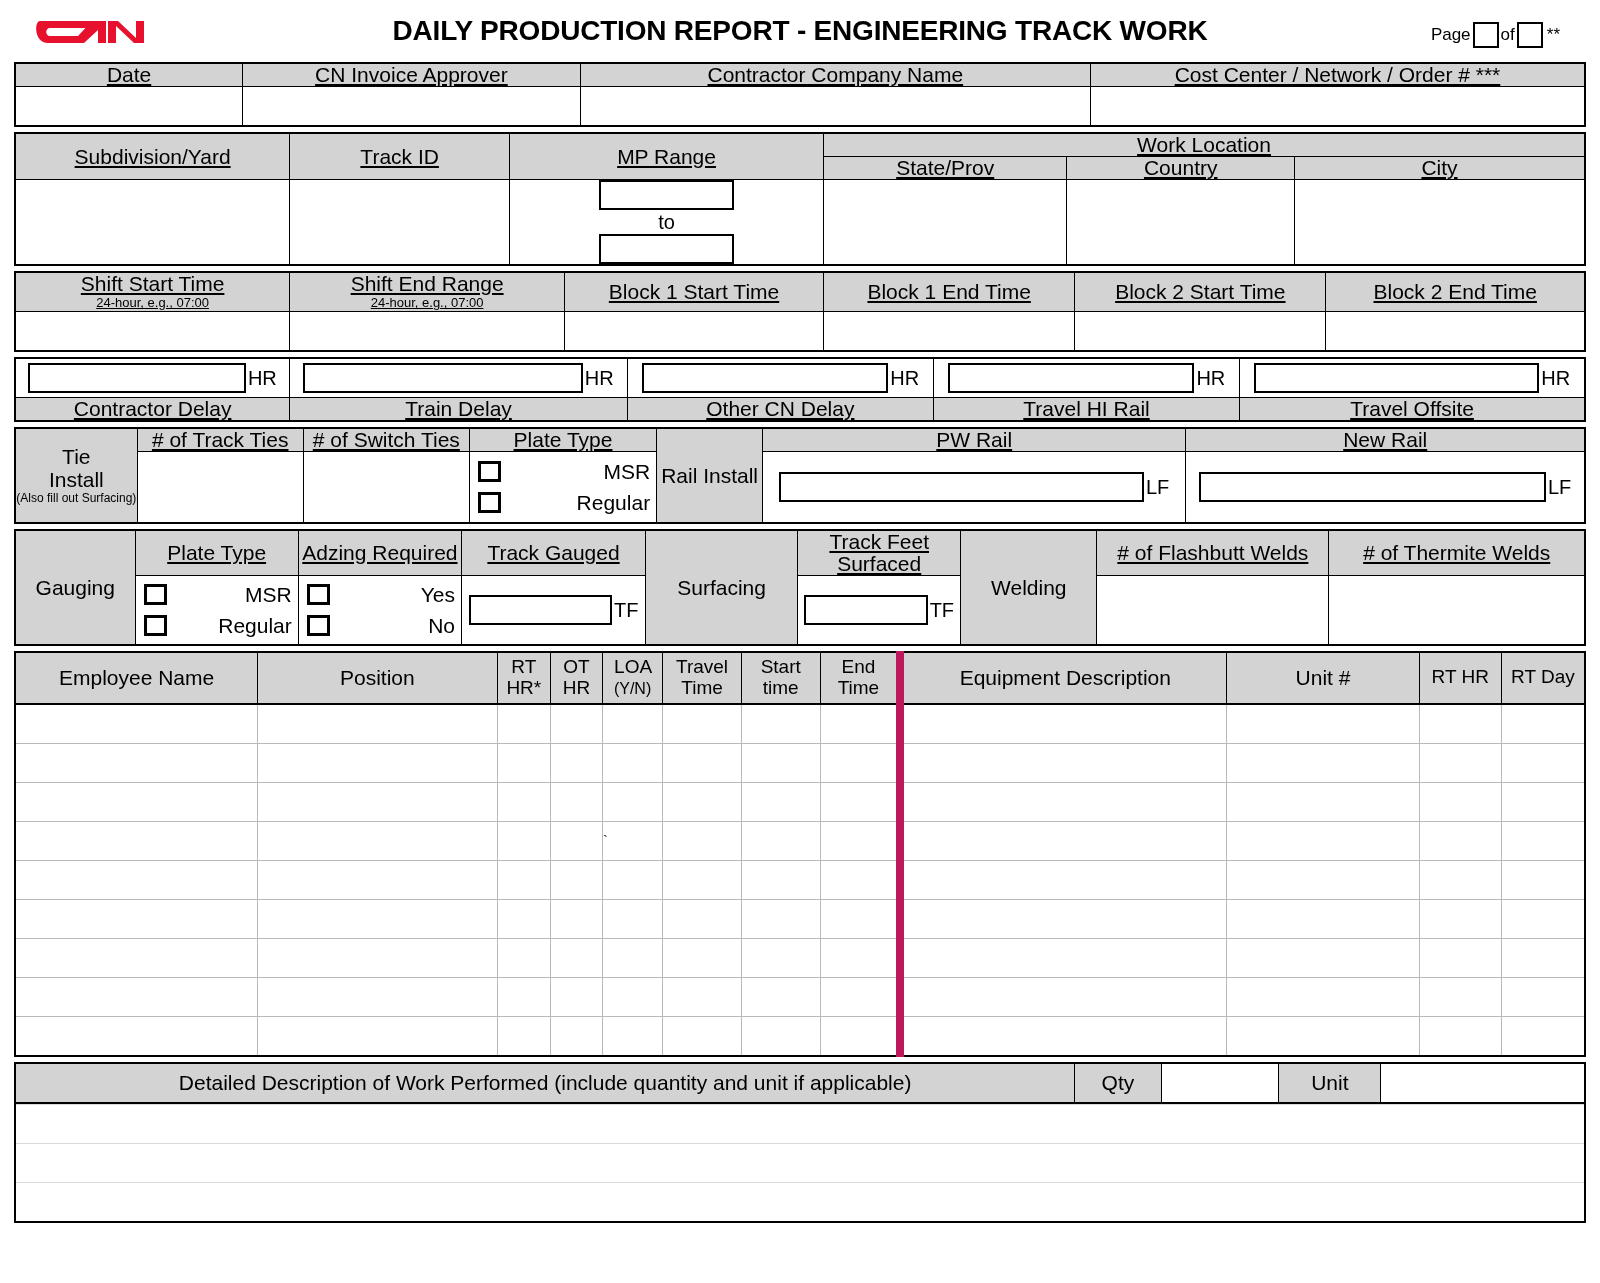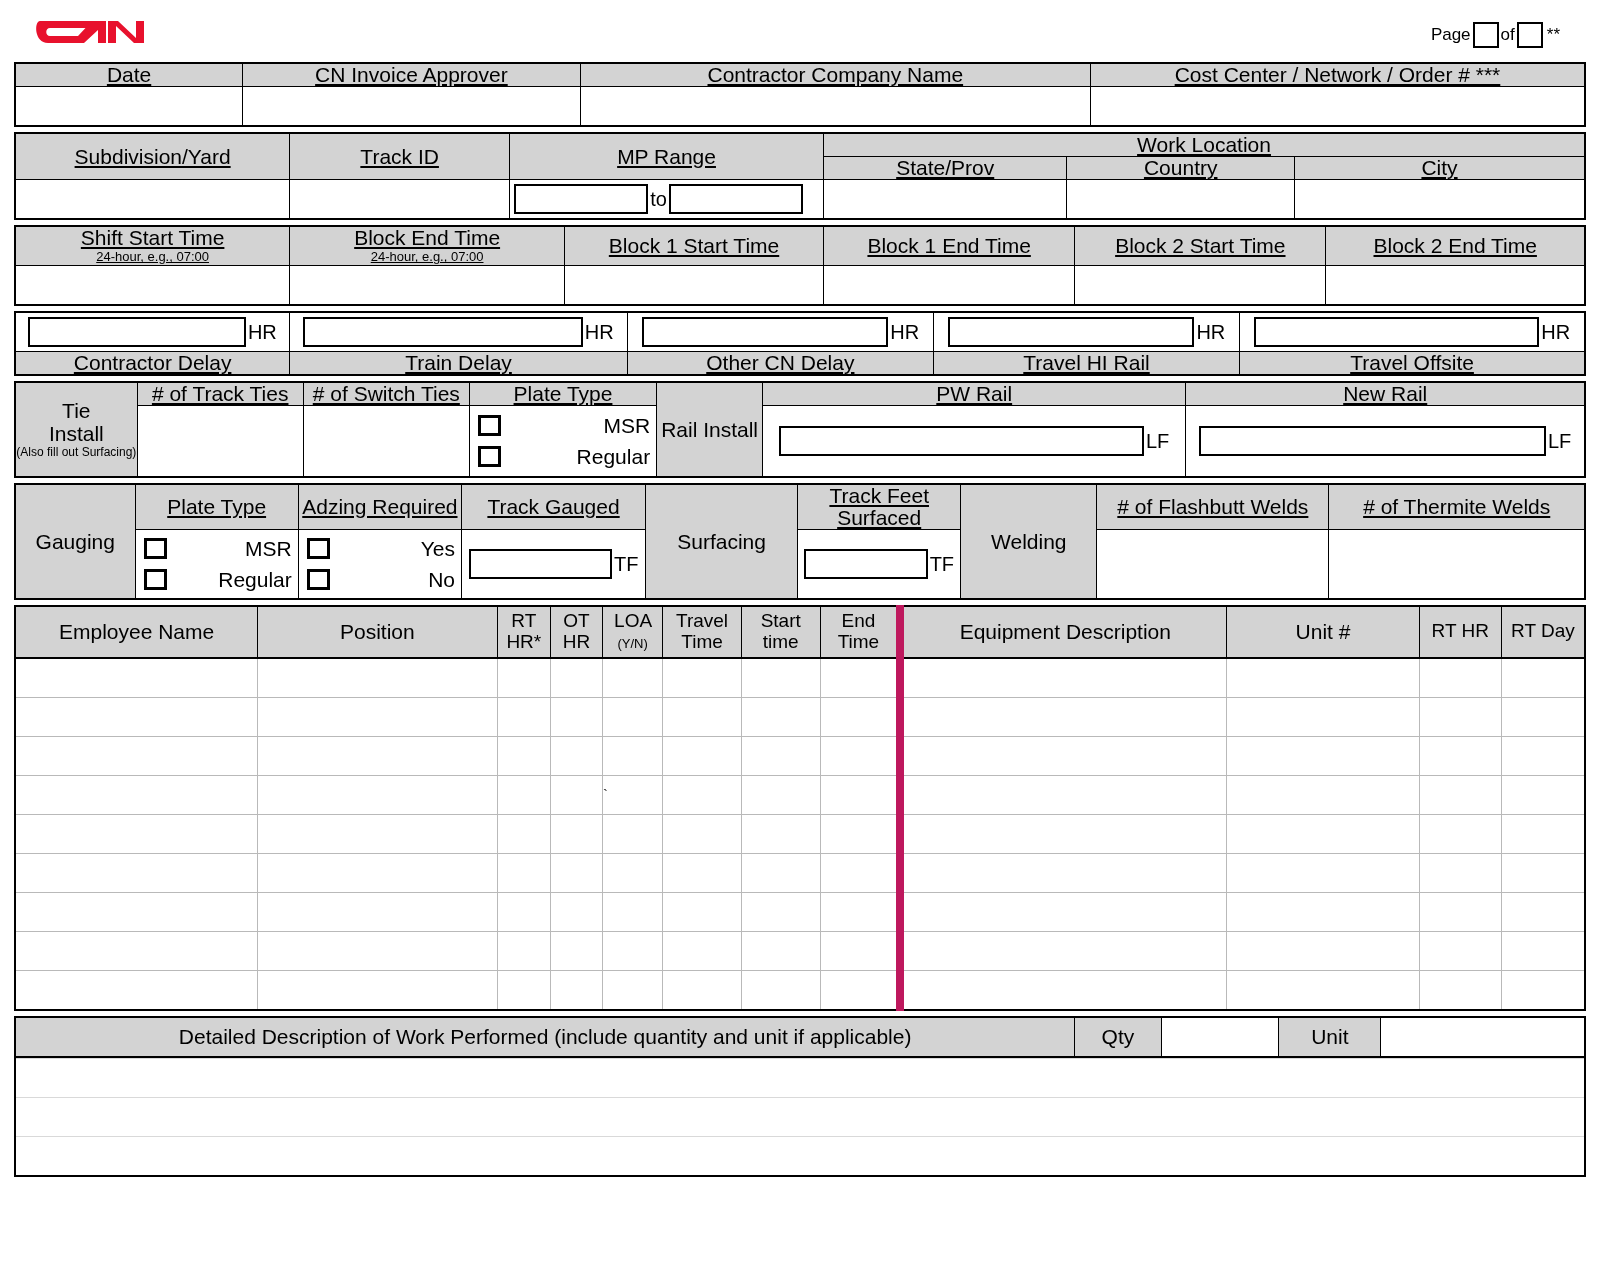--- a/index.html
+++ b/index.html
@@ -79,21 +79,21 @@
   
   .emp{
     margin:0 14px;border:2.5px solid #000;border-collapse:collapse;
     width:calc(100% - 28px);box-sizing:border-box;table-layout:fixed;
   }
   .emp th{
     background:#d3d3d3;border:1.6px solid #000;font-weight:normal;
     font-size:21px;line-height:1.1;padding:4px 2px;
   }
   .emp th.s{font-size:19px;}
-  .emp th .p{font-size:13px;}
+  .emp th .p{font-size:16px;}
   .emp td{
     border:1px solid #b9b9b9;height:38px;background:#fff;padding:0;
   }
   .emp td.lft{border-left:2.5px solid #000;}
   .emp td.rgt{border-right:2.5px solid #000;}
   .emp th.thickR,.emp td.thickR{border-right:8px solid #be185d;}
   .emp thead tr th{border-bottom:2.5px solid #000;}
   .tick{font-size:15px;color:#111;padding-left:58%;}
 
   
@@ -112,20 +112,21 @@
 
 <div class="page">
 
   <div class="hdr">
     <div class="logo">
       <svg viewBox="0 0 118 36" width="118" height="36" aria-hidden="true">
         <path d="M8,7 H60 V14 H18 C13,14 13,22 18,22 H46 L60,7 H74 V29 H66 V16 L52,29 H16 C2,29 2,7 8,7 Z" fill="#E8112D"></path>
         <path d="M76,7 H86 L104,24 V7 H112 V29 H102 L84,12 V29 H76 Z" fill="#E8112D"></path>
       </svg>
     </div>
+    <div class="title">DAILY PRODUCTION REPORT - ENGINEERING TRACK WORK</div>
     <div class="pageof">
       <span>Page</span>
       <span class="pbox"></span>
       <span>of</span>
       <span class="pbox"></span>
       <span class="stars">**</span>
     </div>
   </div>
 
   <table class="blk">
@@ -171,21 +172,21 @@
     </tr>
     <tr>
       <td class="hd">State/Prov</td>
       <td class="hd">Country</td>
       <td class="hd">City</td>
     </tr>
     <tr>
       <td class="val"></td>
       <td class="val"></td>
       <td class="val">
-        <div class="unitcell" style="justify-content:flex-start;padding-left:4px;">
+        <div class="unitcell" style="justify-content:flex-start;padding-left:4px;flex-direction:column;">
           <span class="inbox" style="width:44%;"></span>
           <span class="unitlbl">to</span>
           <span class="inbox" style="width:44%;"></span>
         </div>
       </td>
       <td class="val"></td>
       <td class="val"></td>
       <td class="val"></td>
     </tr>
   </tbody>
@@ -202,21 +203,21 @@
         <col style="width:16%">
         <col style="width:16.5%">
     </colgroup>
     <tbody>
         <tr>
       <td class="hd">
         <span>Shift Start Time</span>
         <span class="sub">24-hour, e.g., 07:00</span>
       </td>
       <td class="hd">
-        <span>Block End Time</span>
+        <span>Shift End Range</span>
         <span class="sub">24-hour, e.g., 07:00</span>
       </td>
       <td class="hd">Block 1 Start Time</td>
       <td class="hd">Block 1 End Time</td>
       <td class="hd">Block 2 Start Time</td>
       <td class="hd">Block 2 End Time</td>
     </tr>
     <tr>
       <td class="val"></td>
       <td class="val"></td>

